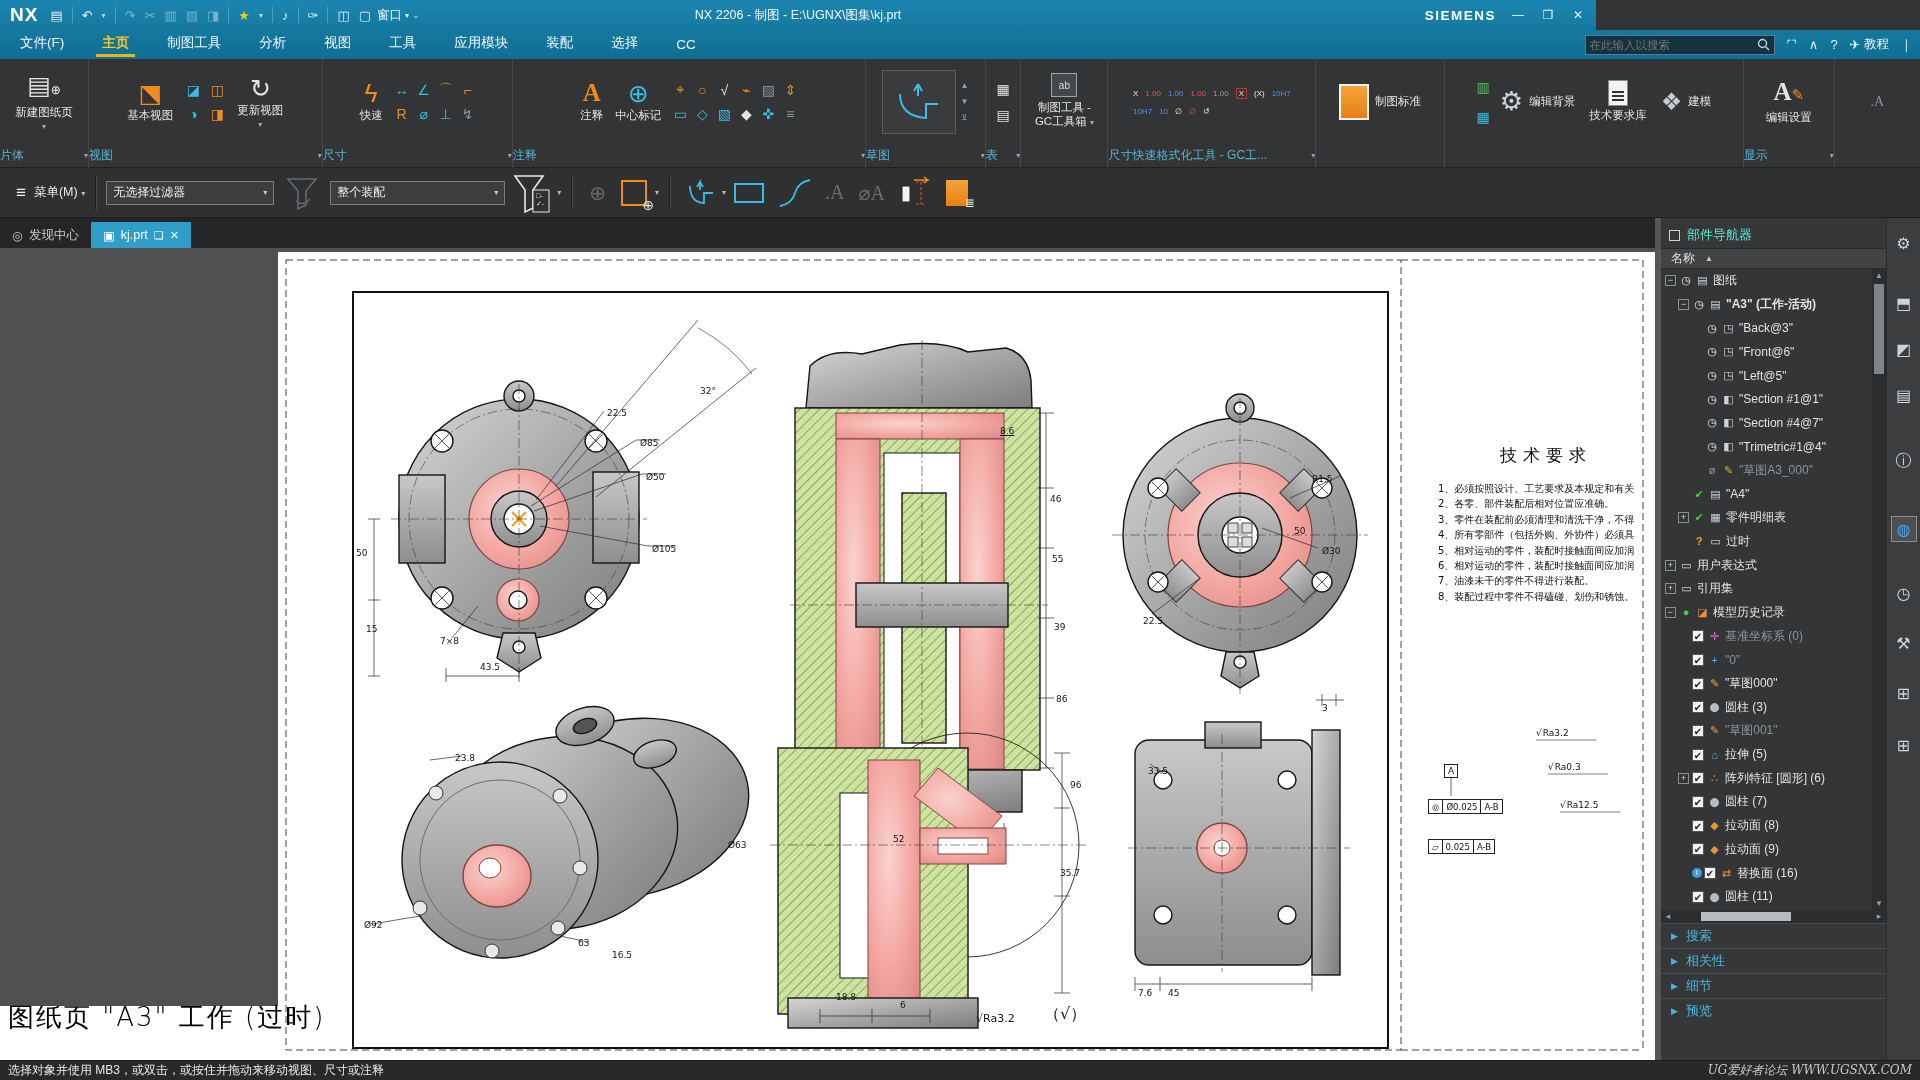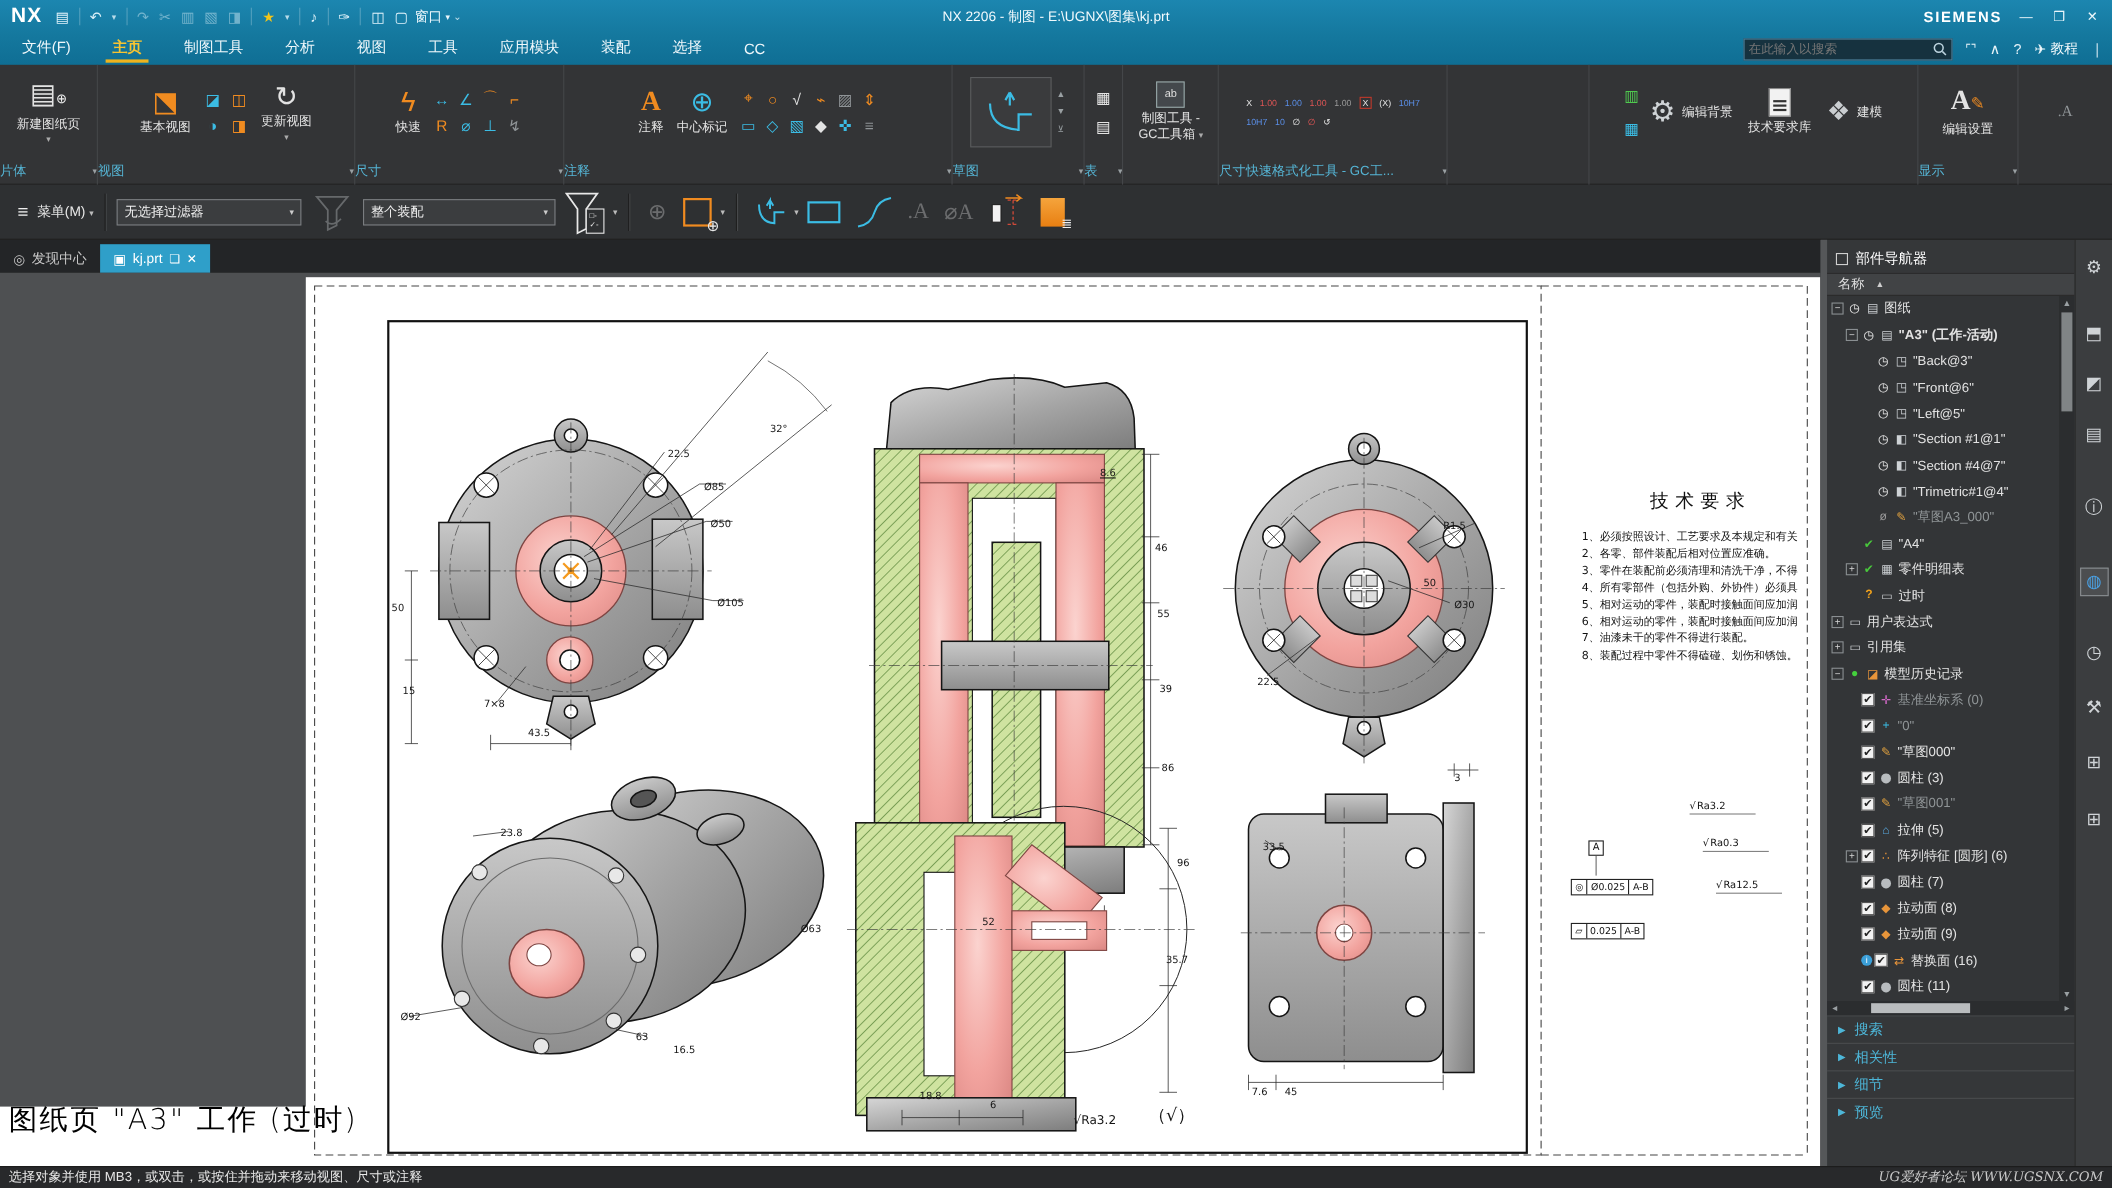--- a/index.html
+++ b/index.html
@@ -1,21 +1,21 @@
 <!DOCTYPE html>
 <html><head>
 <meta charset="utf-8">
 <style>
   * { margin:0; padding:0; box-sizing:border-box; }
   html,body { width:1920px; height:1080px; overflow:hidden; background:#222;
               font-family:"Liberation Sans",sans-serif; }
   .app { position:relative; width:1920px; height:1080px; background:#333436; color:#ddd; }
 
   
-  .titlebar { position:absolute; left:0; top:0; width:1920px; height:30px;
+  .titlebar { position:absolute; left:0; top:0; width:1596px; height:30px;
               background:linear-gradient(#1c86b0,#15799f); display:flex; align-items:center; }
   .nx-logo { font-weight:bold; font-size:19px; color:#fff; padding:0 12px 0 10px; letter-spacing:1px; }
   .qat { display:flex; align-items:center; gap:9px; color:#dff2fa; font-size:13px; }
   .qat .qi { cursor:default; }
   .qat .qi.dim { opacity:.45; }
   .qat .qi.small { font-size:8px; opacity:.8; }
   .qat .qi.star { color:#f5c518; }
   .qat .sep { width:1px; height:16px; background:rgba(255,255,255,.25); }
   .win-menu { display:flex; align-items:center; gap:3px; font-size:12.5px; color:#eaf6fb; margin-left:6px;}
   .tb-title { position:absolute; left:0; right:0; top:0; height:30px; display:flex;
@@ -105,21 +105,21 @@
   .gdt { position:absolute; color:#111; font-family:"DejaVu Sans",sans-serif; }
   .fcf { display:flex; border:1px solid #222; background:#fff; height:15px; }
   .fcf span { display:flex; align-items:center; justify-content:center; font-size:8.5px; padding:0 3px; border-right:1px solid #222; }
   .fcf span:last-child { border-right:none; }
   .datumbox { width:14px; height:14px; border:1px solid #222; font-size:9px; display:flex; align-items:center; justify-content:center; background:#fff;}
   .fin { position:absolute; font-size:9px; color:#111; font-family:"DejaVu Sans",sans-serif;}
   .fin b { font-weight:normal; margin-right:1px; }
 
   
   .navpanel { width:231px; background:#353739; border-left:6px solid #555759; display:flex; flex-direction:column; }
-  .nav-head { height:26px; display:flex; align-items:center; gap:7px; padding:0 8px; color:#ffffff; font-size:13px; margin-top:4px;}
+  .nav-head { height:26px; display:flex; align-items:center; gap:7px; padding:0 8px; color:#5eead4; font-size:13px; margin-top:4px;}
   .nav-head .chk { width:11px; height:11px; border:1px solid #cfcfcf; }
   .nav-col { height:21px; background:#414345; display:flex; align-items:center; gap:10px; padding:4px 10px; font-size:12px; color:#e0e0e0; border-top:1px solid #2a2a2a; border-bottom:1px solid #2a2a2a;}
   .nav-col .sort { font-size:8px; color:#cfcfcf; }
   .tree { position:relative; height:641px; background:#333537; overflow:hidden; }
   .trow { display:flex; align-items:center; height:23.7px; padding-left:4px; white-space:nowrap; }
   .trow .sp { display:inline-block; }
   .exp { width:11px; height:11px; border:1px solid #8a8f92; color:#d8d8d8; font-size:9px; line-height:9px; text-align:center; margin-right:3px; flex:none;}
   .pre { width:14px; text-align:center; margin-right:2px; font-size:11px; flex:none;}
   .cbx { width:12px; height:12px; background:#f2f2f2; border:1px solid #555; color:#222; font-size:10px; line-height:11px; text-align:center; margin-right:3px; flex:none;}
   .ti { width:15px; text-align:center; margin-right:3px; font-size:11px; flex:none;}
@@ -381,20 +381,26 @@
             </div>
           </div>
       </div>
       <div class="glabel">
           <span>尺寸快速格式化工具 - GC工...</span>
           <span class="caret">▾</span>
         </div>
     </div>
 
     <div class="rgroup" style="width:130px">
+      <div class="ricons">
+        <div class="tool-item">
+          <span class="swatch"></span>
+          <span class="rlab">制图标准</span>
+        </div>
+      </div>
       <div class="glabel"></div>
     </div>
 
     <div class="rgroup" style="width:302px">
       <div class="ricons" style="gap:10px">
         <div class="minicol" style="gap:14px">
           <span class="si" style="color:#4fc94f">▥</span>
           <span class="si ic-cy">▦</span>
         </div>
         <div class="tool-item">

